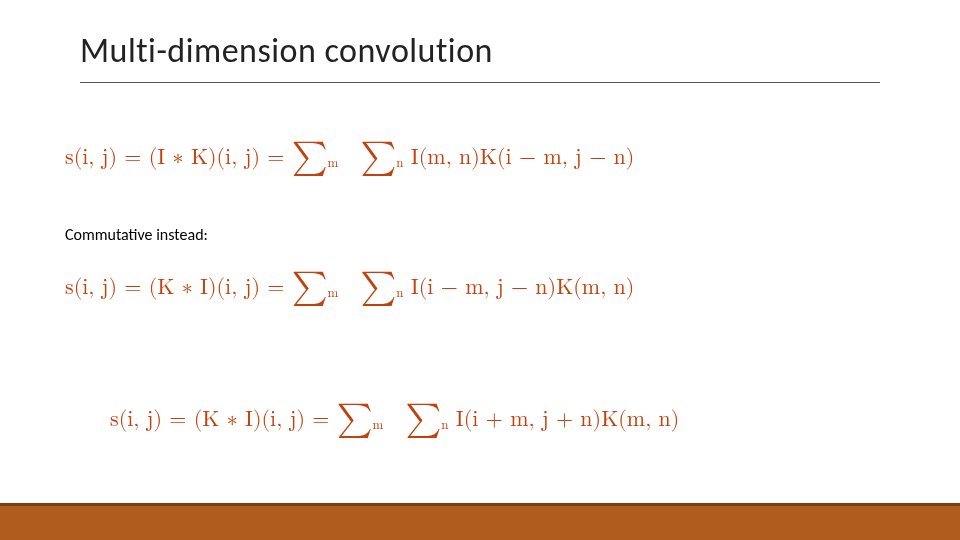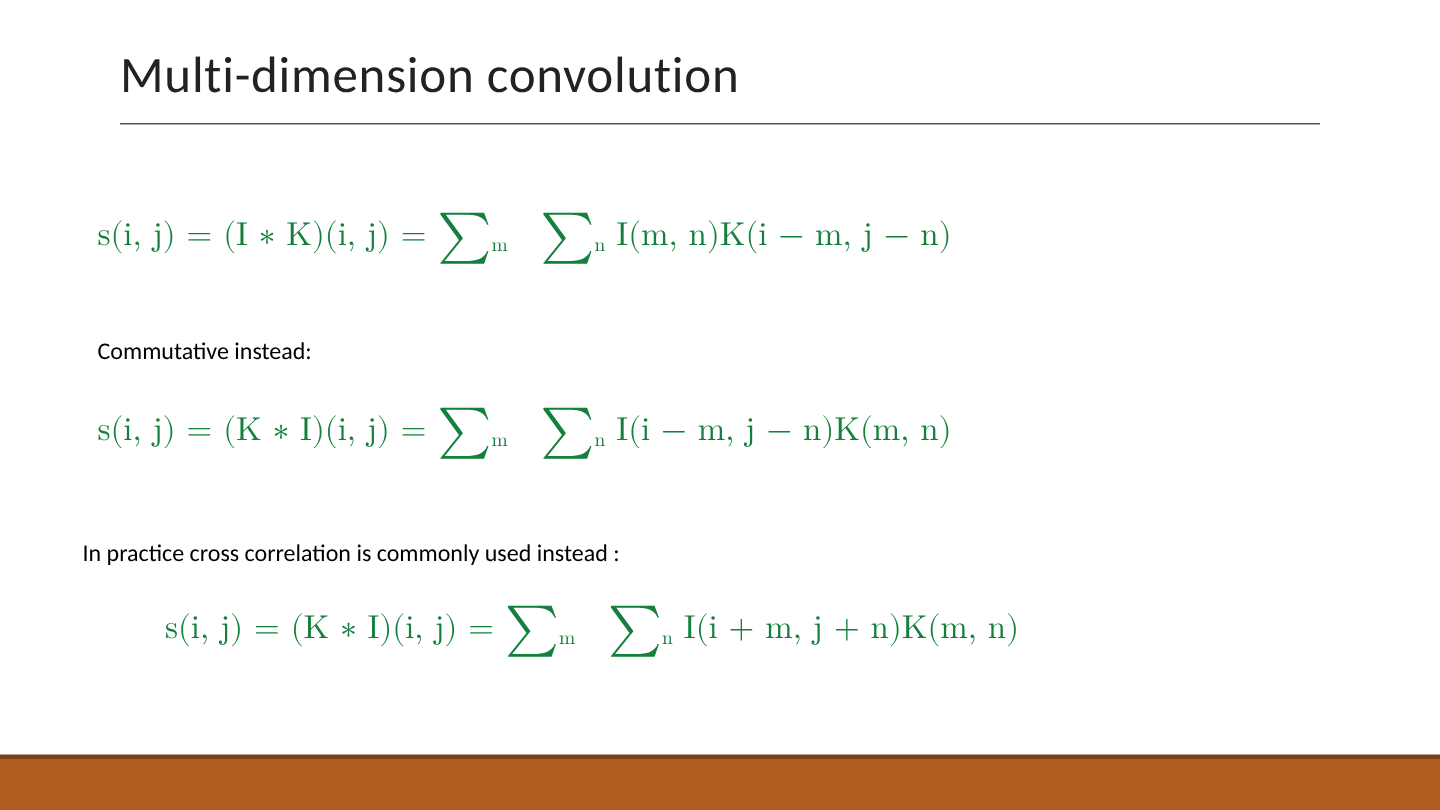--- a/index.html
+++ b/index.html
@@ -1,19 +1,19 @@
 <!DOCTYPE html>
 <html><head>
 <meta charset="utf-8">
 <style>
   html,body{margin:0;padding:0;width:960px;height:540px;background:#fff;font-family:"Segoe UI","Calibri",sans-serif;color:#000;overflow:hidden}
   .slide{position:relative;width:784px;height:540px}
   .title{position:absolute;left:80px;top:30px;font-size:34px;font-weight:300;color:#222;letter-spacing:0.5px}
   .title-rule{position:absolute;left:80px;top:82px;width:800px;height:1px;background:#555}
-  .eq{position:absolute;font-family:"Cambria Math","Latin Modern Math","STIX Two Math",serif;font-size:22px;color:#15803d;white-space:nowrap}
+  .eq{position:absolute;font-family:"Cambria Math","Latin Modern Math","STIX Two Math",serif;font-size:22px;color:#c2410c;white-space:nowrap}
   .eq .sum{display:inline-block;vertical-align:middle;text-align:center;font-size:22px;line-height:1}
   .eq .sum .sig{font-size:34px;line-height:34px}
   .eq .sum .sub{font-size:13px;line-height:12px;margin-top:1px}
   .eq .mid{display:inline-block;vertical-align:middle}
   .label{position:absolute;font-size:16px;color:#000}
   .footer{position:absolute;left:0;bottom:0;width:960px;height:34px;background:#b05c1e}
   .footer-top{position:absolute;left:0;bottom:34px;width:960px;height:3px;background:#7a3f15}
 </style>
 </head>
 <body>
@@ -33,21 +33,20 @@
   <div class="label" style="left:65px;top:225px">Commutative instead:</div>
 
   <div class="eq" style="left:65px;top:270px">
     <span class="mid">s(i, j) = (K ∗ I)(i, j) = </span>
     <span class="sum"><span class="sig">∑</span><span class="sub">m</span></span>
     <span class="mid">&nbsp;</span>
     <span class="sum"><span class="sig">∑</span><span class="sub">n</span></span>
     <span class="mid"> I(i − m, j − n)K(m, n)</span>
   </div>
 
-  <div class="label" style="left:55px;top:360px">In practice cross correlation is commonly used instead :</div>
 
   <div class="eq" style="left:110px;top:402px">
     <span class="mid">s(i, j) = (K ∗ I)(i, j) = </span>
     <span class="sum"><span class="sig">∑</span><span class="sub">m</span></span>
     <span class="mid">&nbsp;</span>
     <span class="sum"><span class="sig">∑</span><span class="sub">n</span></span>
     <span class="mid"> I(i + m, j + n)K(m, n)</span>
   </div>
 
   <div class="footer-top"></div>

